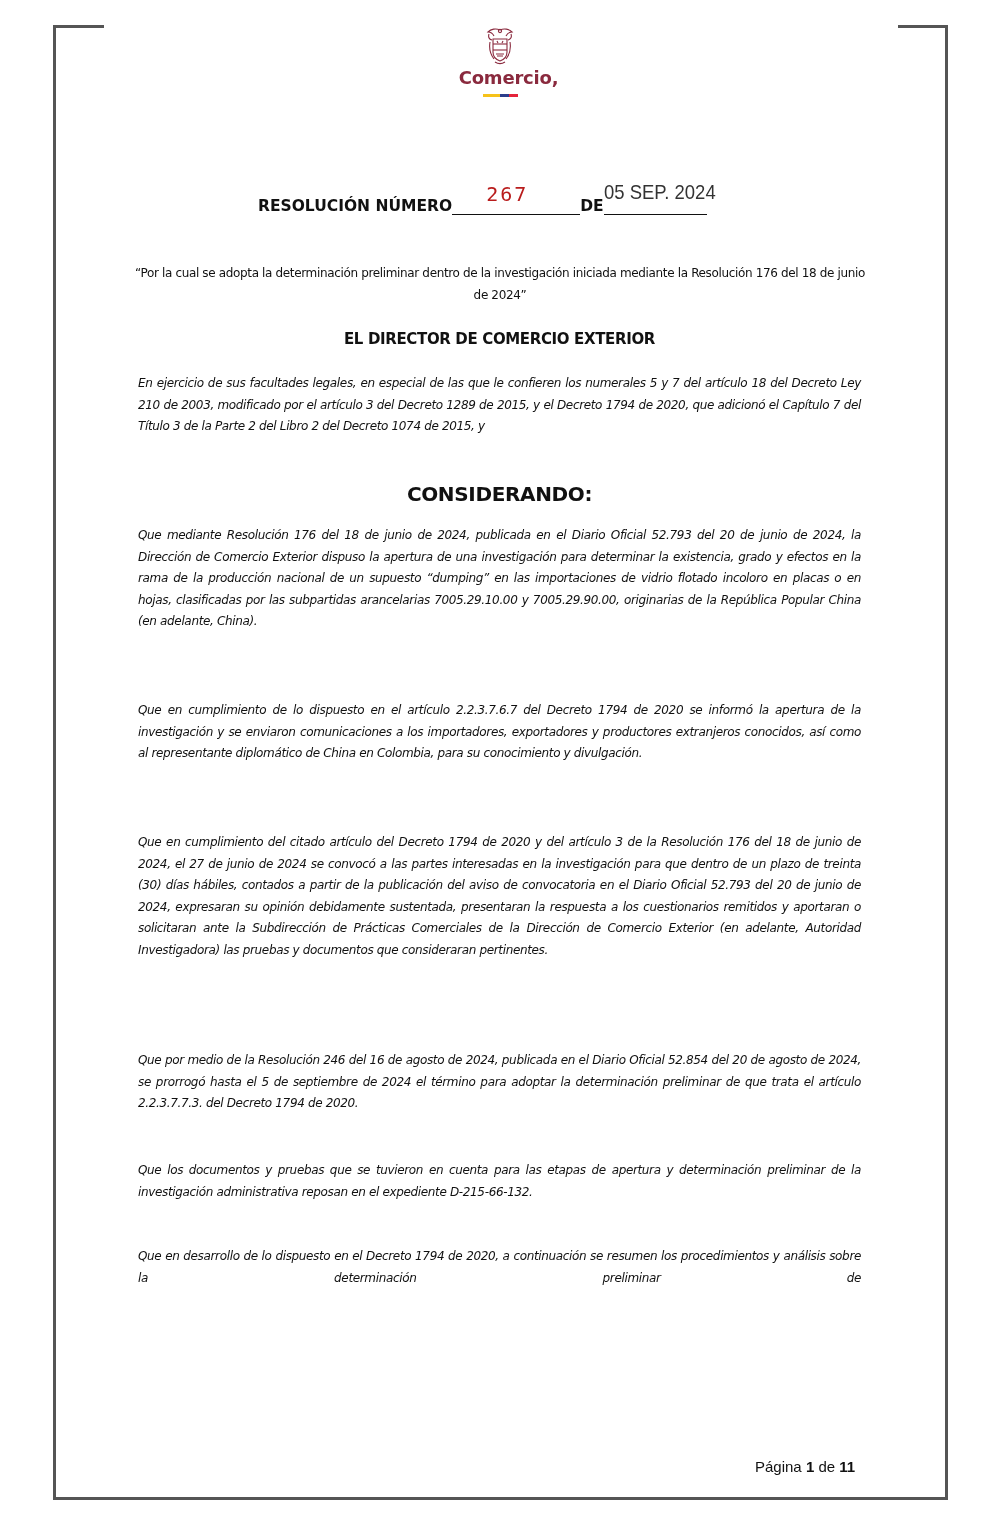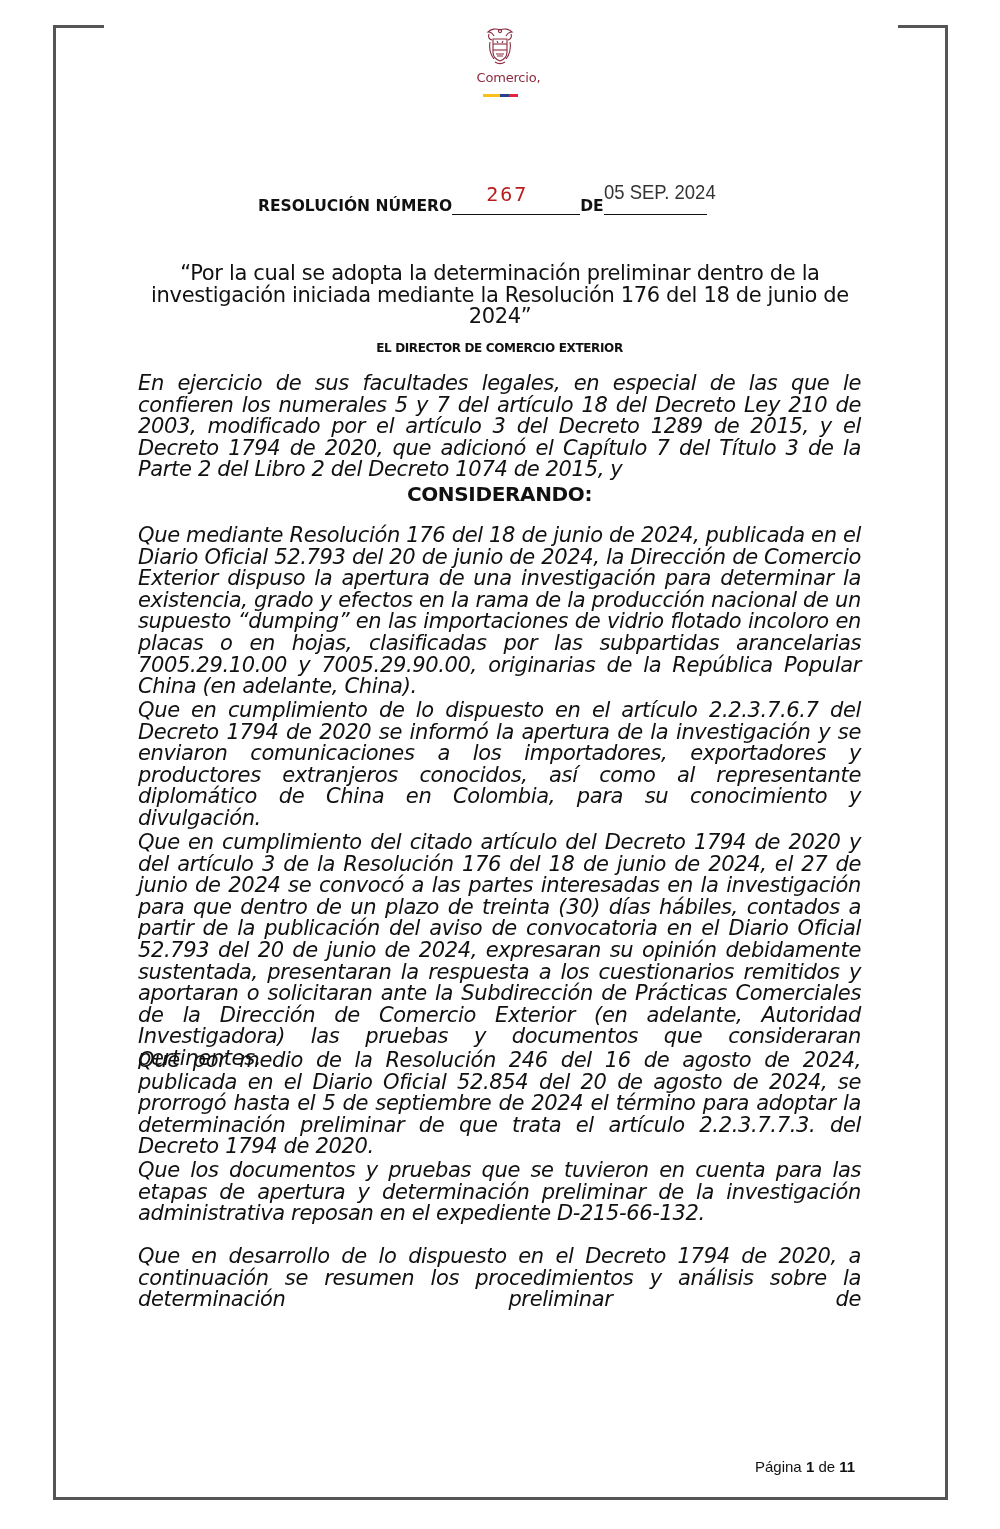--- a/index.html
+++ b/index.html
@@ -35,23 +35,23 @@
       text-align: center;
     }
     .logo-emblem {
       width: 34px;
       height: 40px;
       margin: 0 auto;
       display: block;
     }
     .logo-text {
       font-family: "DejaVu Sans", sans-serif;
-      font-weight: normal;
+      font-weight: bold;
       color: #8a2a3e;
-      font-size: 13px;
+      font-size: 18px;
       line-height: 17px;
       margin-top: 3px;
       letter-spacing: -0.2px;
       margin-left: 17px;
     }
     .flag-bar {
       width: 35px;
       height: 3px;
       margin: 8px auto 0 auto;
       display: flex;
@@ -103,37 +103,37 @@
       transform-origin: left;
       color: #333;
     }
 
     
     .content {
       position: absolute;
       left: 138px;
       width: 723px;
       font-family: "DejaVu Sans", sans-serif;
-      font-size: 21px;
+      font-size: 12px;
       line-height: 21.6px;
       letter-spacing: -0.35px;
     }
     .center {
       text-align: center;
     }
     .bold {
       font-weight: bold;
     }
     .justify {
       text-align: justify;
       text-align-last: left;
       font-style: italic;
     }
     .subtitle { top: 263px; left: 130px; width: 740px; }
-    .director { top: 338px; font-size: 12px; }
+    .director { top: 329px; font-size: 15px; }
     .p-intro  { top: 373px; }
     .considerando { top: 484px; font-size: 20px; }
     .p1 { top: 525px; }
     .p2 { top: 700px; }
     .p3 { top: 832px; }
     .p4 { top: 1050px; }
     .p5 { top: 1160px; }
     .p6 { top: 1246px; }
 
     

